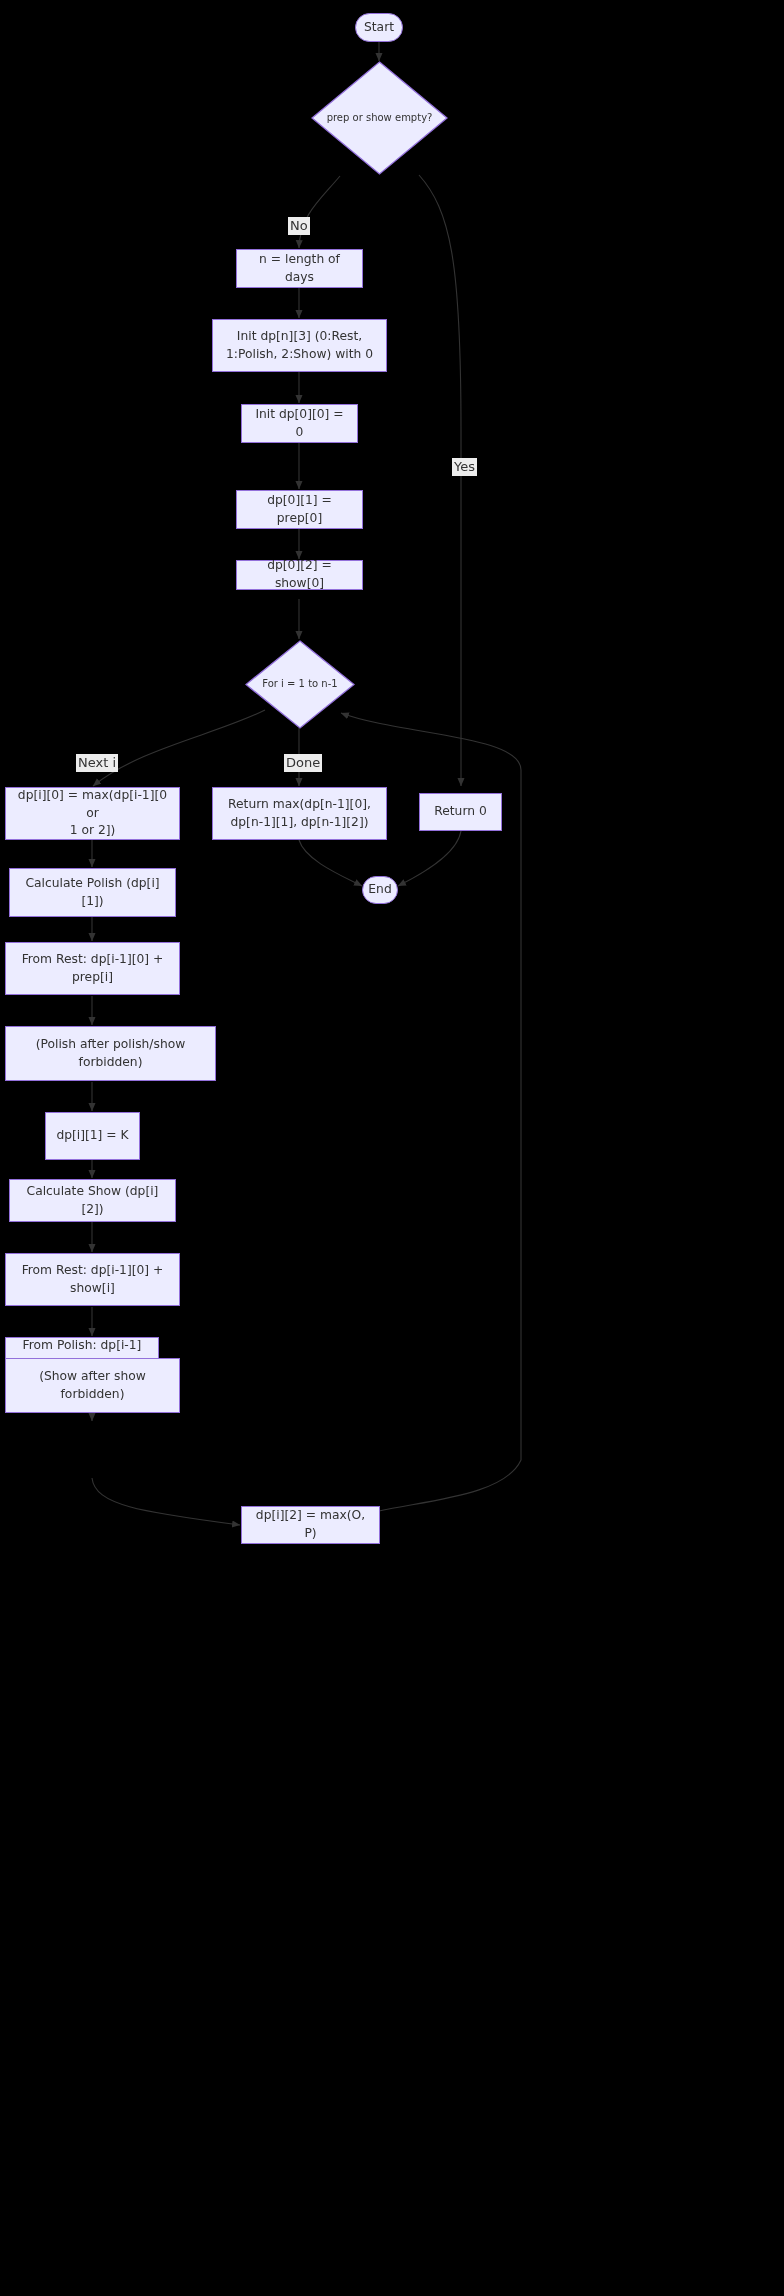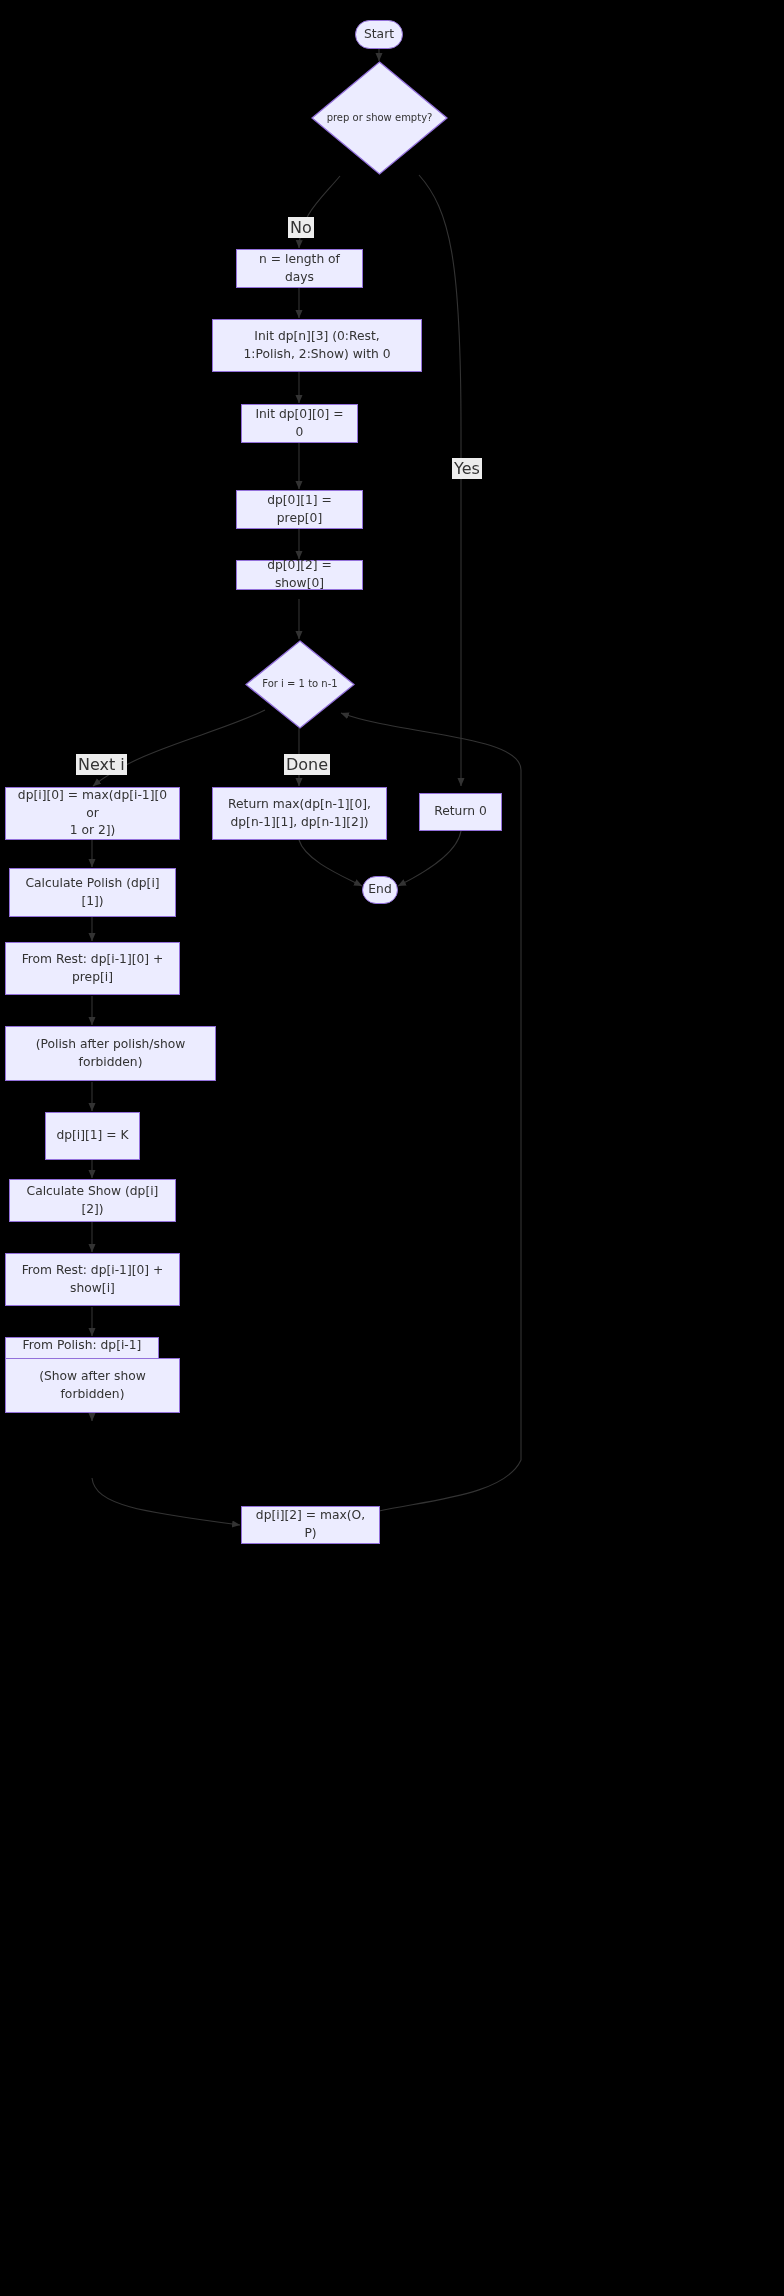--- a/index.html
+++ b/index.html
@@ -57,21 +57,21 @@
     position:relative;
     z-index:2;
     font-size:10px;
     color:#333333;
     line-height:1.45;
   }
   .edge-label{
     position:absolute;
     background:#EDEDED;
     color:#333333;
-    font-size:16px;
+    font-size:13px;
     line-height:1.2;
     padding:1px 2px;
     white-space:nowrap;
     z-index:5;
   }
 </style>
 </head>
 <body>
 
 <div id="stage">
@@ -123,21 +123,21 @@
       <path d="M92,1478 C95,1505 140,1512 240,1525" marker-end="url(#ah)"></path>
 
       <path d="M379,1511 C430,1500 505,1495 521,1460 L521,770 C521,735 400,735 341,713" marker-end="url(#ah)"></path>
 
       <path d="M299,840 C305,860 340,875 362,886" marker-end="url(#ah)"></path>
 
       <path d="M461,831 C457,855 420,875 398,886" marker-end="url(#ah)"></path>
     </g>
   </svg>
 
-  <div class="node terminal" style="left:355px; top:20px; width:48px; height:29px;">
+  <div class="node terminal" style="left:355px; top:13px; width:48px; height:29px;">
     <span>Start</span>
   </div>
 
   <div class="diamond" style="left:311px; top:61px; width:137px; height:114px;">
     <svg class="dshape" viewBox="0 0 137 114" preserveAspectRatio="none">
       <polygon points="68.5,1 136,57 68.5,113 1,57" fill="#ECECFF" stroke="#9370DB" stroke-width="1.3"></polygon>
     </svg>
     <span class="dlabel">prep or show empty?</span>
   </div>
 
@@ -146,21 +146,21 @@
   </div>
 
   <div class="edge-label" style="left:452px; top:458px;">
     <span>Yes</span>
   </div>
 
   <div class="node" style="left:236px; top:249px; width:127px; height:39px;">
     <span>n = length of days</span>
   </div>
 
-  <div class="node" style="left:212px; top:319px; width:210px; height:53px;">
+  <div class="node" style="left:212px; top:319px; width:175px; height:53px;">
     <span>Init dp[n][3] (0:Rest,
 1:Polish, 2:Show) with 0</span>
   </div>
 
   <div class="node" style="left:241px; top:404px; width:117px; height:39px;">
     <span>Init dp[0][0] = 0</span>
   </div>
 
   <div class="node" style="left:236px; top:490px; width:127px; height:39px;">
     <span>dp[0][1] = prep[0]</span>

